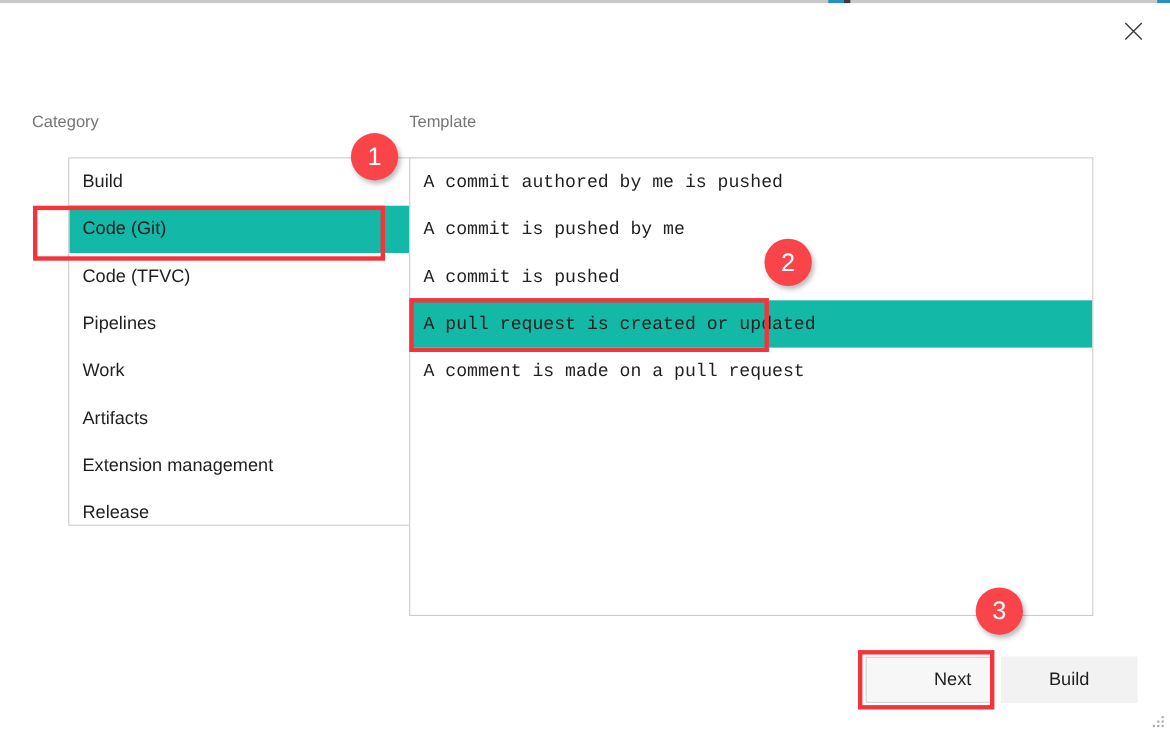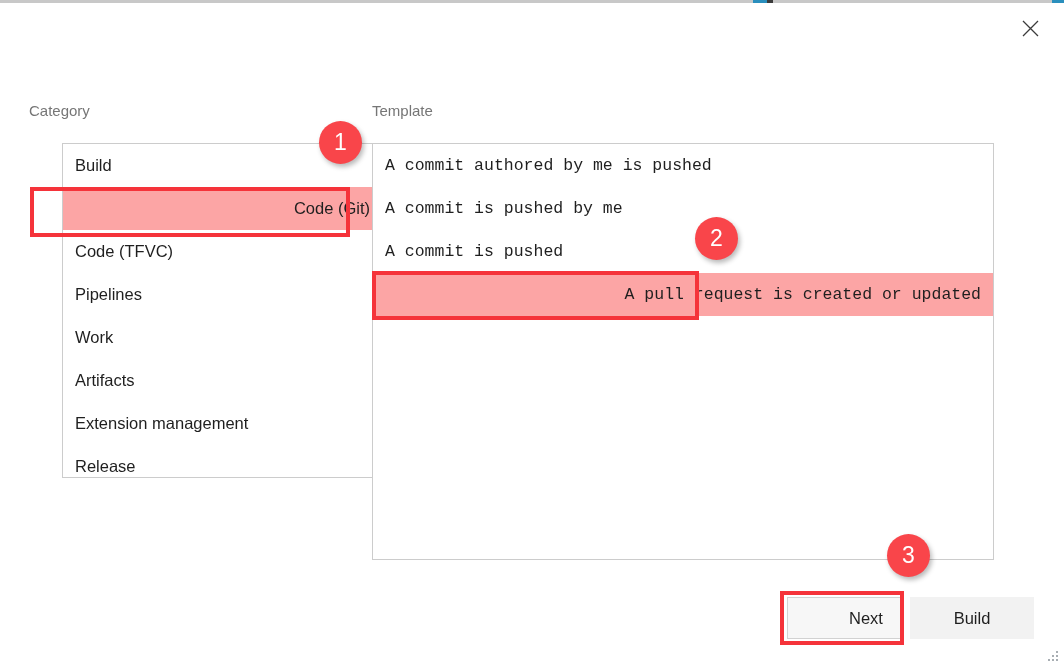--- a/index.html
+++ b/index.html
@@ -127,22 +127,21 @@
     padding: 0 12px;
     font-size: 16.5px;
     color: #1f1f1f;
     white-space: nowrap;
     overflow: hidden;
     text-overflow: ellipsis;
     cursor: default;
     background: transparent;
   }
   .list-row.selected {
-    background: #fca5a5;
-    text-align: right;
+    background: #14b8a6;
   }
 
   
   .btn {
     position: absolute;
     height: 42px;
     font-size: 16.5px;
     font-family: "Liberation Sans", sans-serif;
     color: #1f1f1f;
     border: 1px solid #cfcfcf;
@@ -256,20 +255,21 @@
     <div class="list-row">Artifacts</div>
     <div class="list-row">Extension management</div>
     <div class="list-row">Release</div>
   </div>
 
   <div class="list-panel template-panel">
     <div class="list-row">A commit authored by me is pushed</div>
     <div class="list-row">A commit is pushed by me</div>
     <div class="list-row">A commit is pushed</div>
     <div class="list-row selected">A pull request is created or updated</div>
+    <div class="list-row">A comment is made on a pull request</div>
   </div>
 
   <button class="btn next">Next</button>
   <button class="btn cancel">Build</button>
 
   <svg class="resize-grip" viewBox="0 0 16 16" aria-hidden="true">
     <g fill="#9aa0a6">
       <rect x="12" y="2" width="2" height="2"></rect>
       <rect x="12" y="6" width="2" height="2"></rect>
         <rect x="8" y="6" width="2" height="2"></rect>

